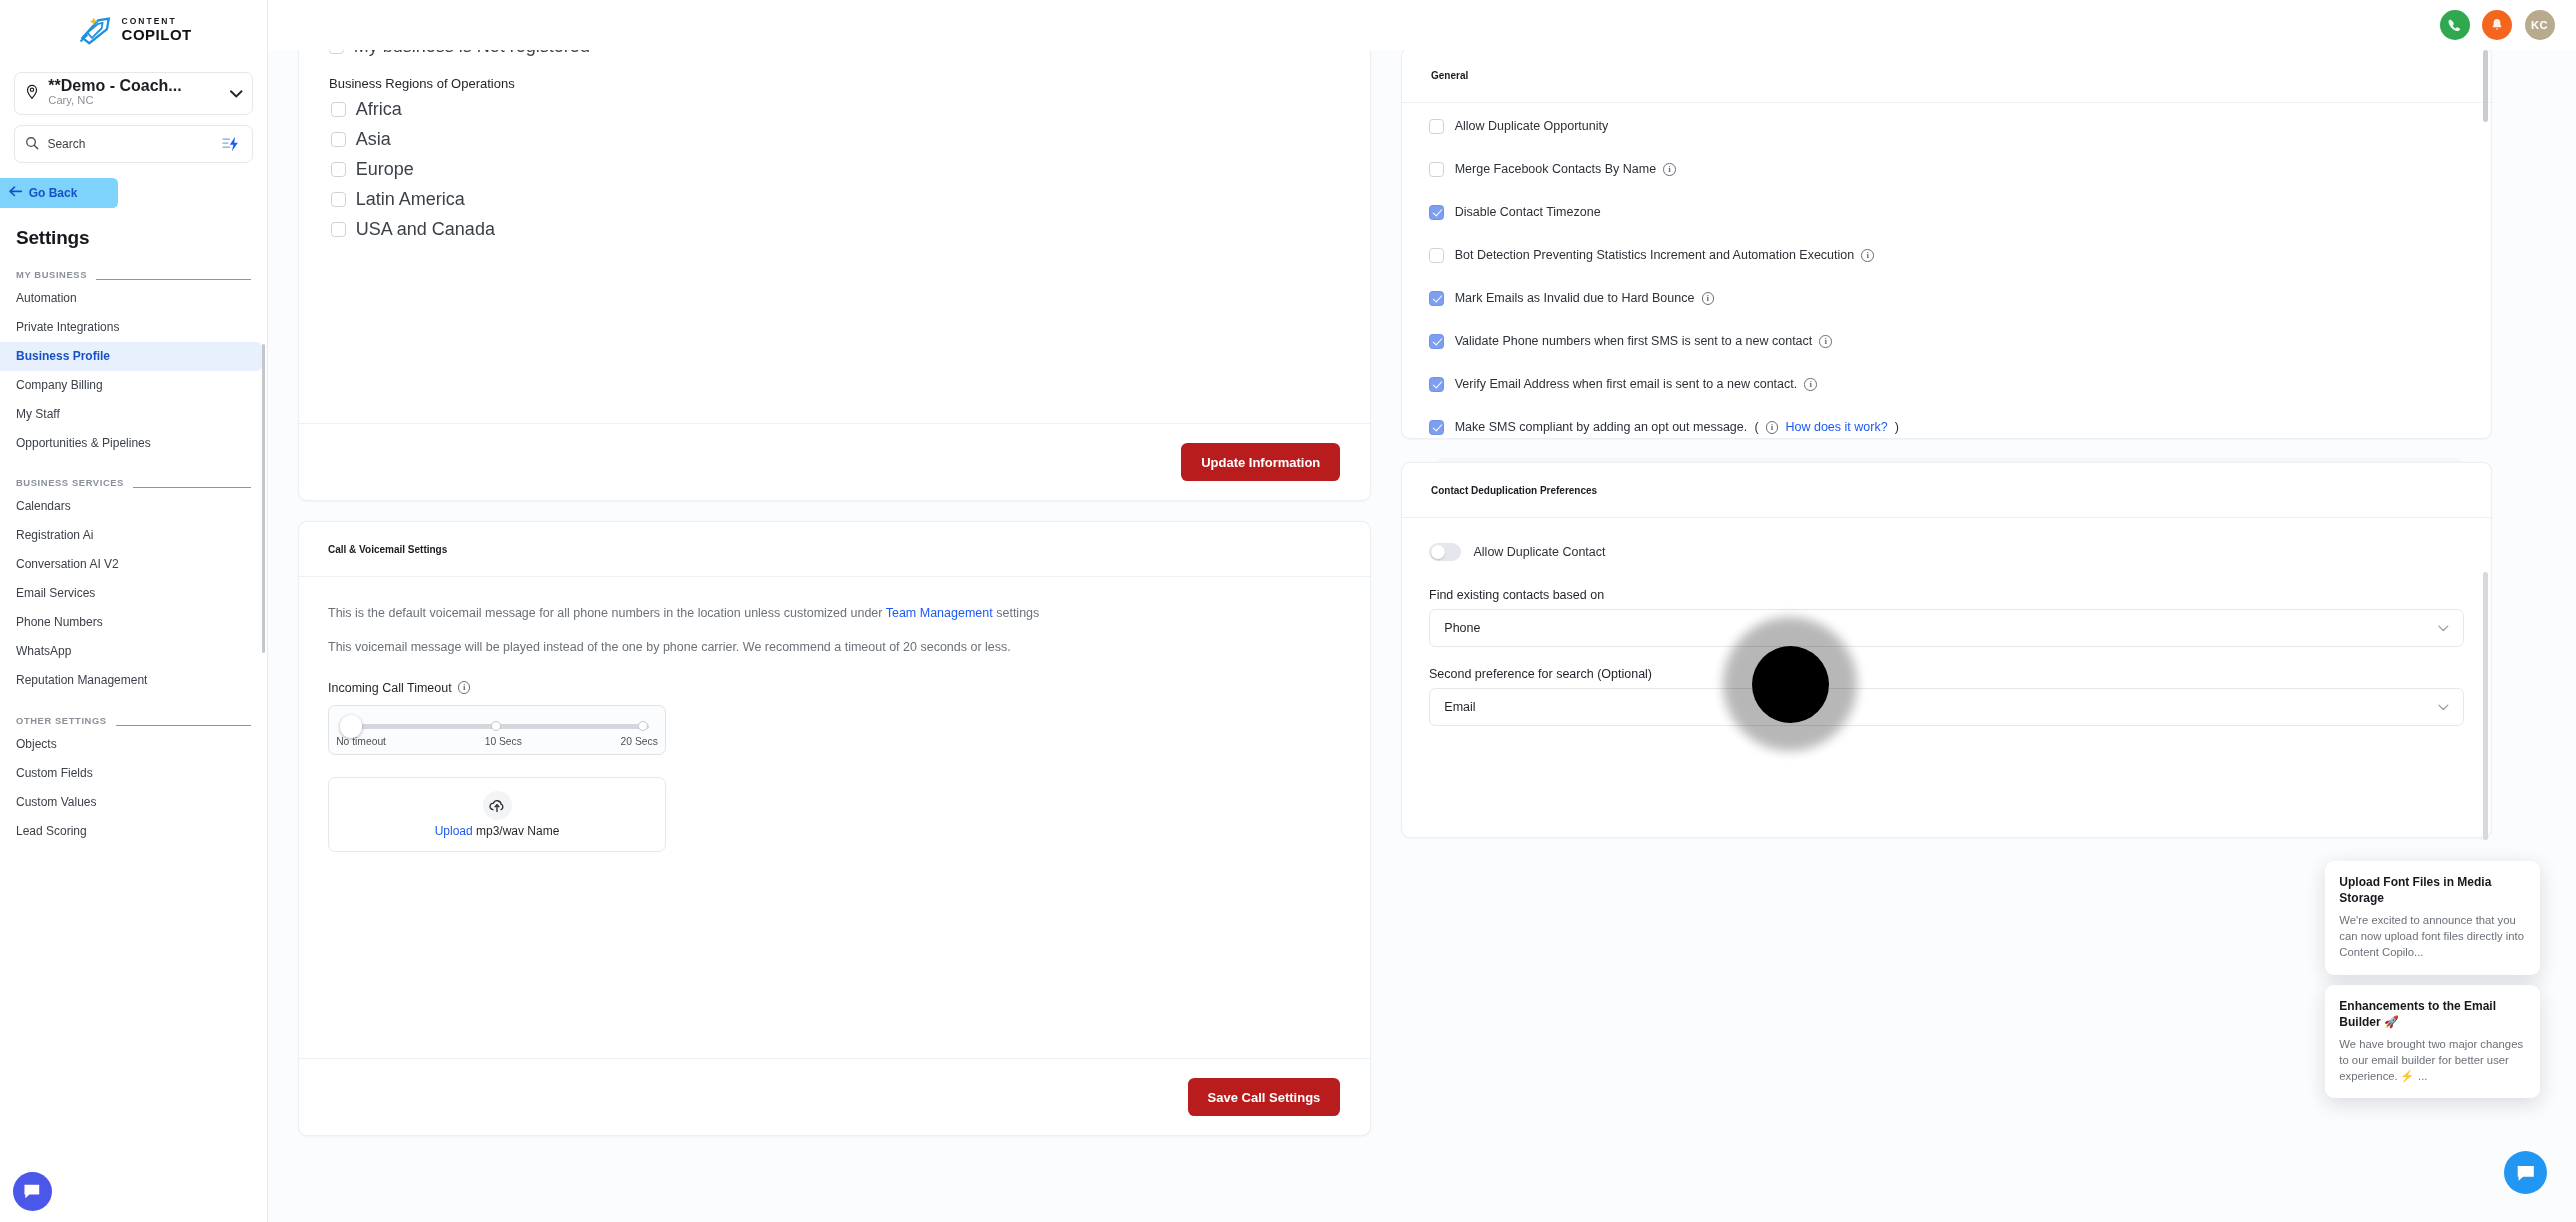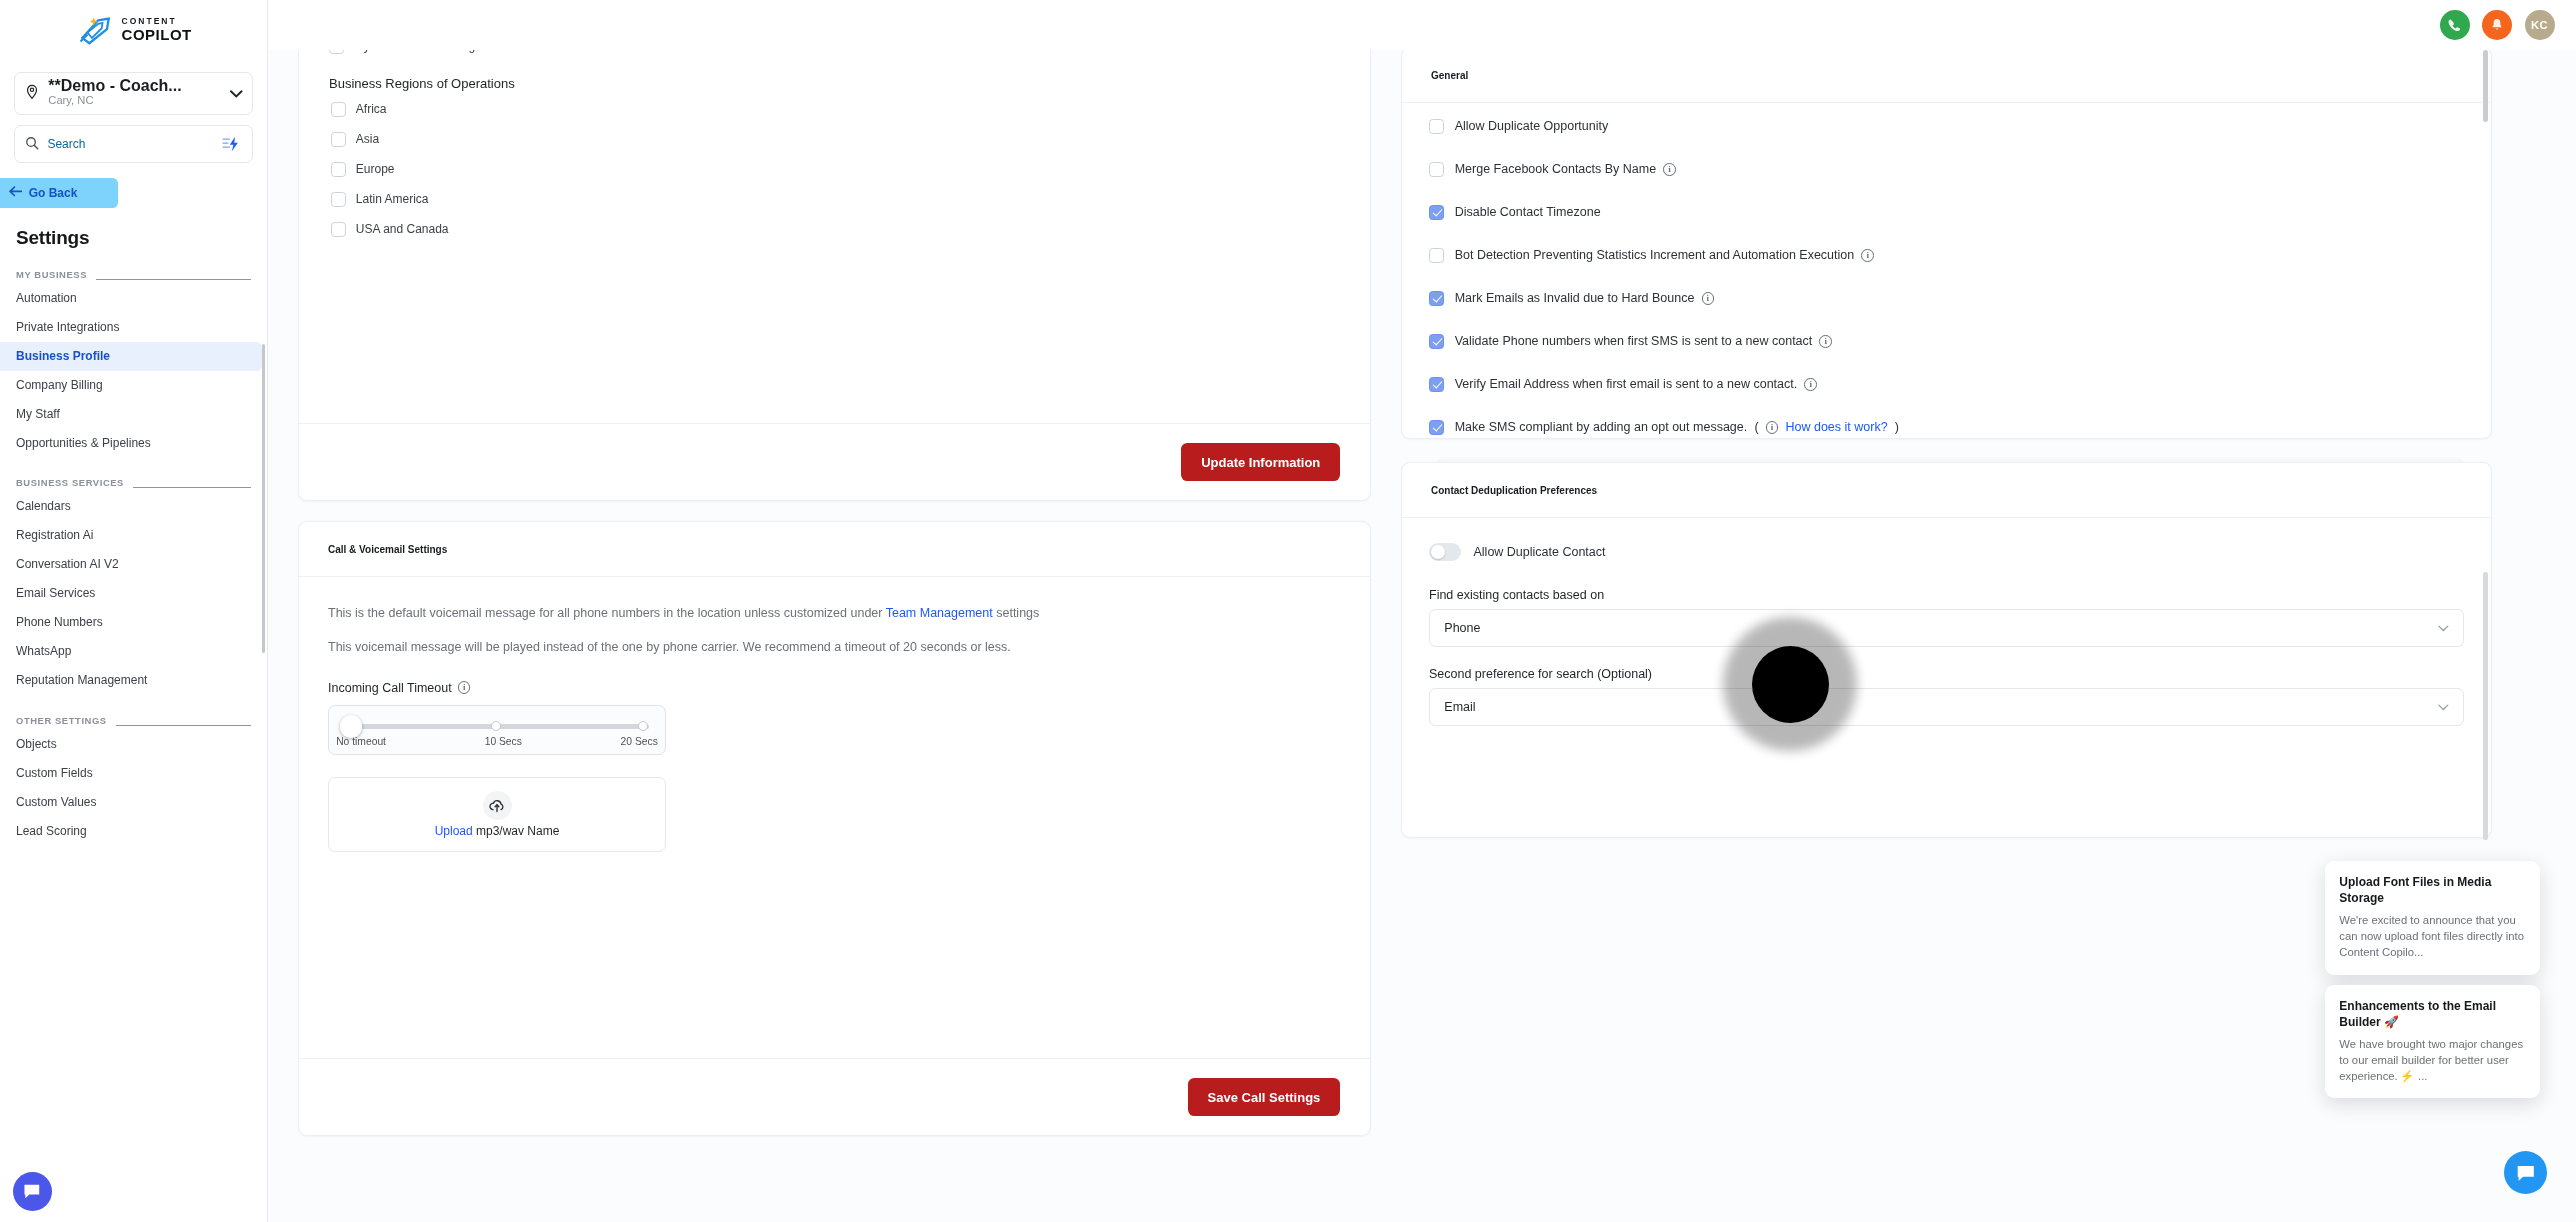--- a/index.html
+++ b/index.html
@@ -37,21 +37,21 @@
   .loc-txt { flex: 1; min-width:0; }
   .loc-name { font-size: 16px; font-weight: 700; color: #1b1d21; line-height: 13.4px; white-space:nowrap; overflow:hidden;}
   .loc-sub { font-size: 11.2px; color: #8b9099; line-height: 13.4px; margin-top:0.9px;}
   .chev { color:#22252a; font-size: 11.6px; font-weight:700;}
 
   .search-box {
     margin: 10.7px 14.3px 0 14.3px; height: 38px;
     border: 0.9px solid #e4e7ec; border-radius: 7.2px;
     display:flex; align-items:center; padding: 0 9.8px; gap: 8px; background:#fff;
   }
-  .search-ph { flex:1; font-size: 12px; color: #0369a1; }
+  .search-ph { flex:1; font-size: 12px; color: #404040; }
   .bolt-icon { display:flex; align-items:center; gap:0.9px;}
 
   .goback {
     margin: 14.3px 0 0 0; height: 30px; width: 118px;
     background: #7dd3fc; border-radius: 0 5.4px 5.4px 0;
     display:flex; align-items:center; gap: 6.3px; padding-left: 9px;
     color:#1652c5; font-size: 12px; font-weight: 600;
   }
   .settings-title { margin: 19.7px 0 0 16px; font-size: 19px; font-weight: 700; color:#15181d; letter-spacing:-0.2px;}
 
@@ -92,21 +92,21 @@
 
   .card { background:#fff; border:0.9px solid #eceff3; border-radius: 9px; box-shadow: 0 0.9px 1.8px rgba(16,24,40,.04);}
 
   
   .card-profile { position:absolute; top:-45px; left:0; right:0; height: 546px; border-radius:9px; }
   .fld-reg {
     margin: 34px 30px 0 30px; height: 39px; border:0.9px solid #e4e7ec; border-radius:7.2px;
     display:flex; align-items:center; padding:0 12.5px; font-size:12.5px; color:#b4b9c0;
   }
   .cbrow { display:flex; align-items:center; gap: 9.8px; padding: 0 0 0 30px; height: 34px;}
-  .cbrow .lbl { font-size: 12px; color:#3c4149; }
+  .cbrow .lbl { font-size: 18px; color:#3c4149; }
   .cbx { width:15px; height:15px; border:1.3px solid #cdd2d9; border-radius:3.6px; background:#fff; flex:0 0 15px;}
   .cbx.on { background:#7e9ff0; border-color:#6d92ee; position:relative;}
   .cbx.on:after {
     content:""; position:absolute; left:4.5px; top:1.3px; width:4px; height:8px;
     border:solid #fff; border-width: 0 1.8px 1.8px 0; transform: rotate(42deg);
   }
   .grp-title { padding-left:30px; margin-top: 12.5px; margin-bottom: 3.6px; font-size: 13px; color:#22262c; }
   .cbrow.sm { height: 30px; padding-left: 32px;}
   .card-footer { position:absolute; left:0; right:0; bottom:0; height:77px; border-top:0.9px solid #eef1f4; display:flex; align-items:center; justify-content:flex-end; padding-right:30px;}
   .btn-primary {

